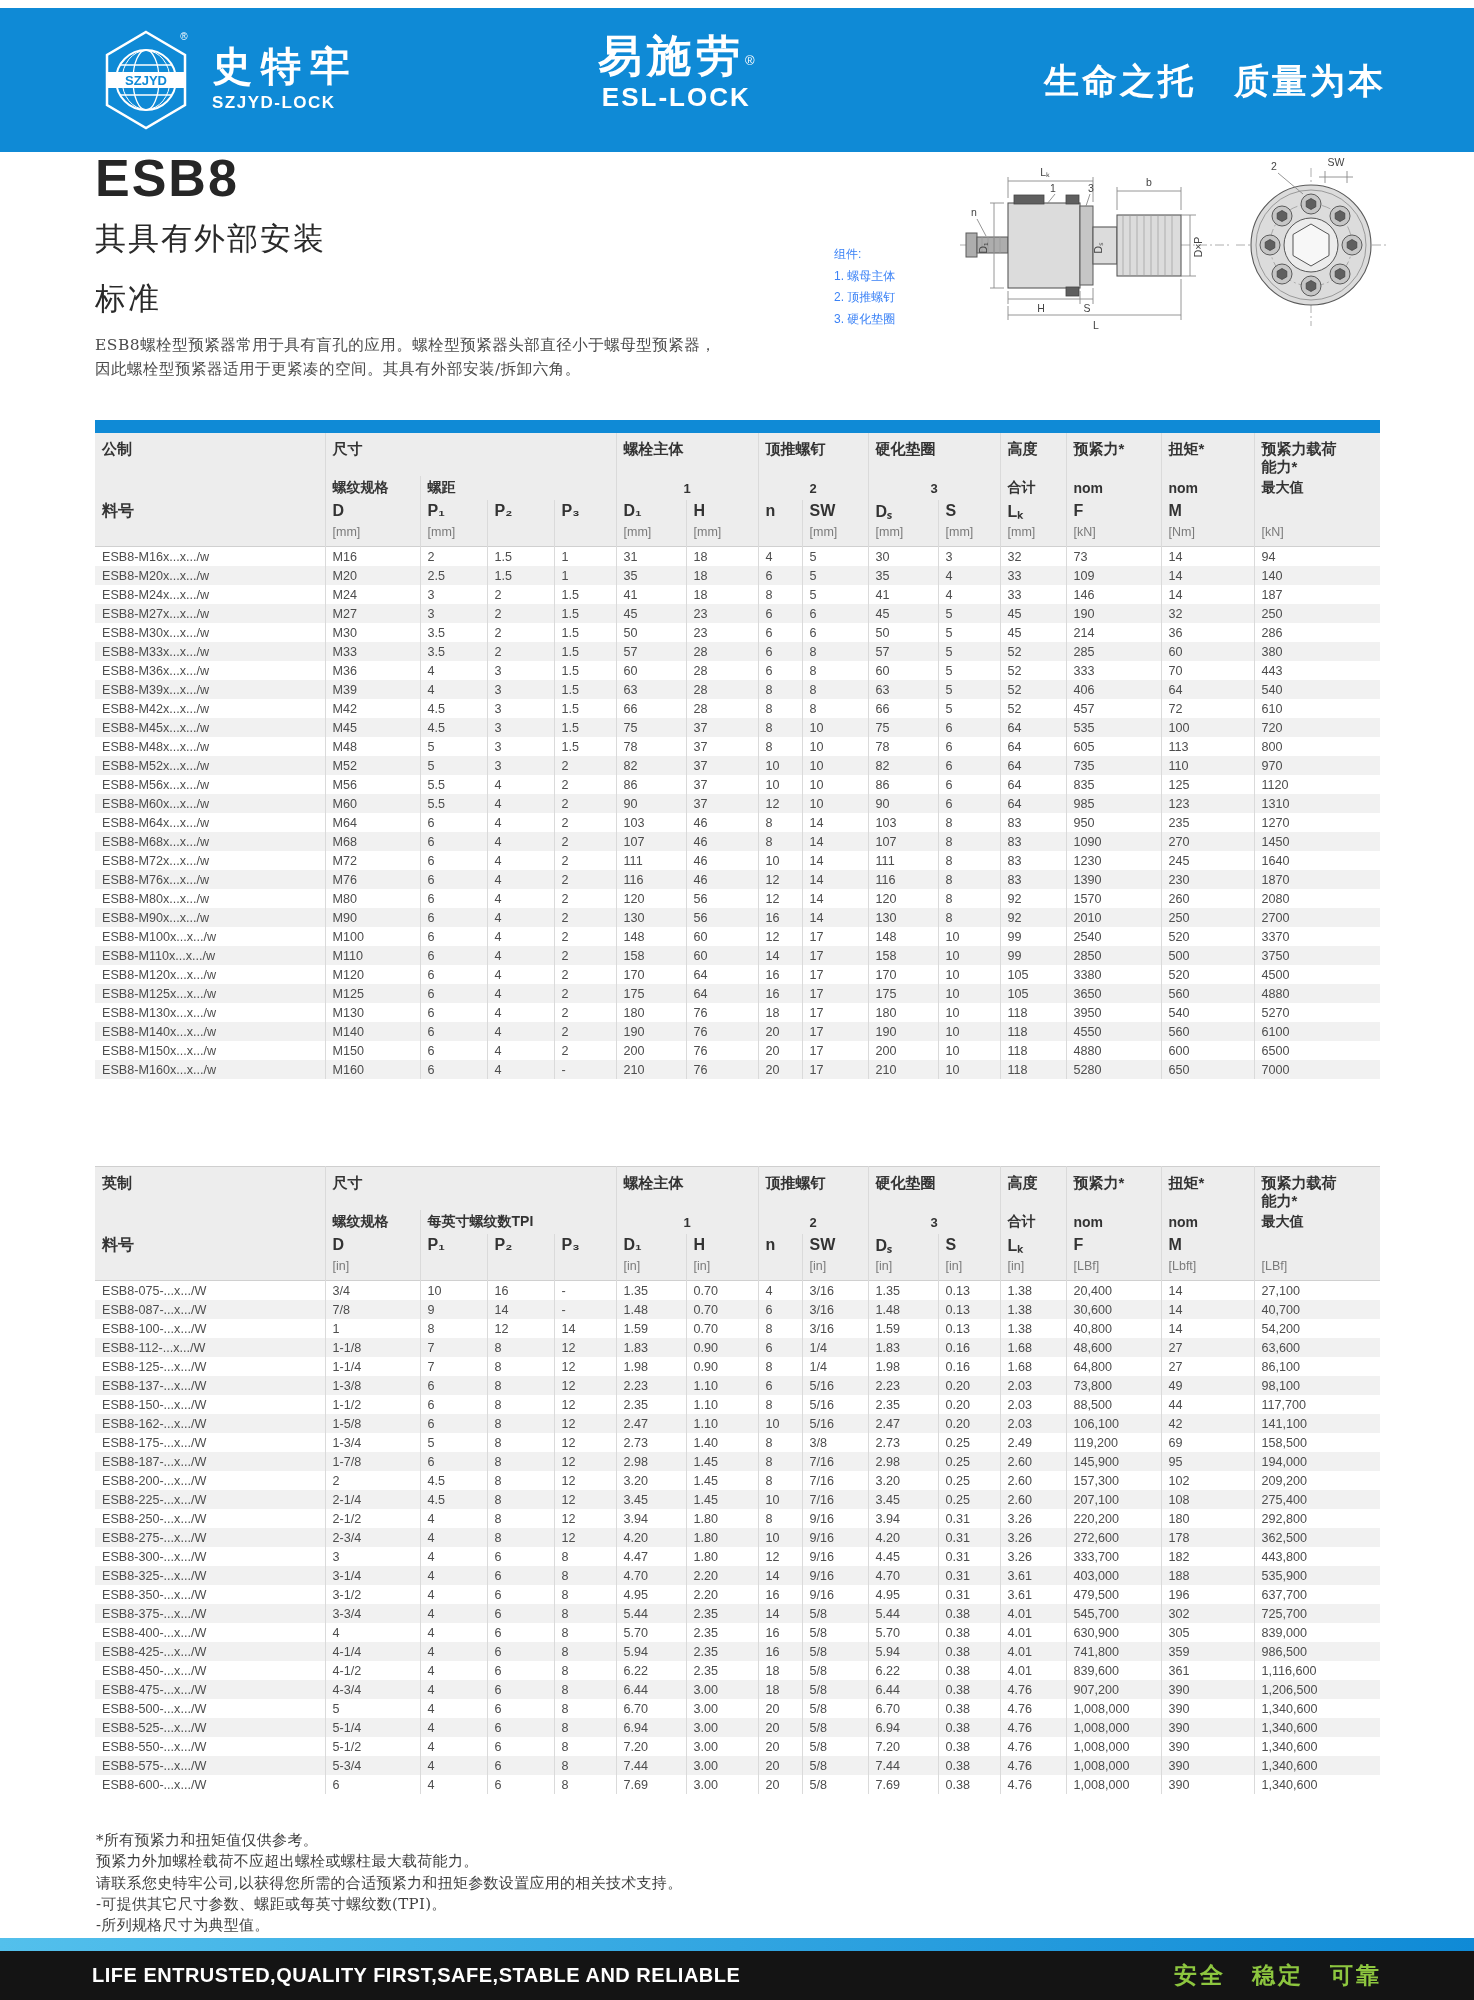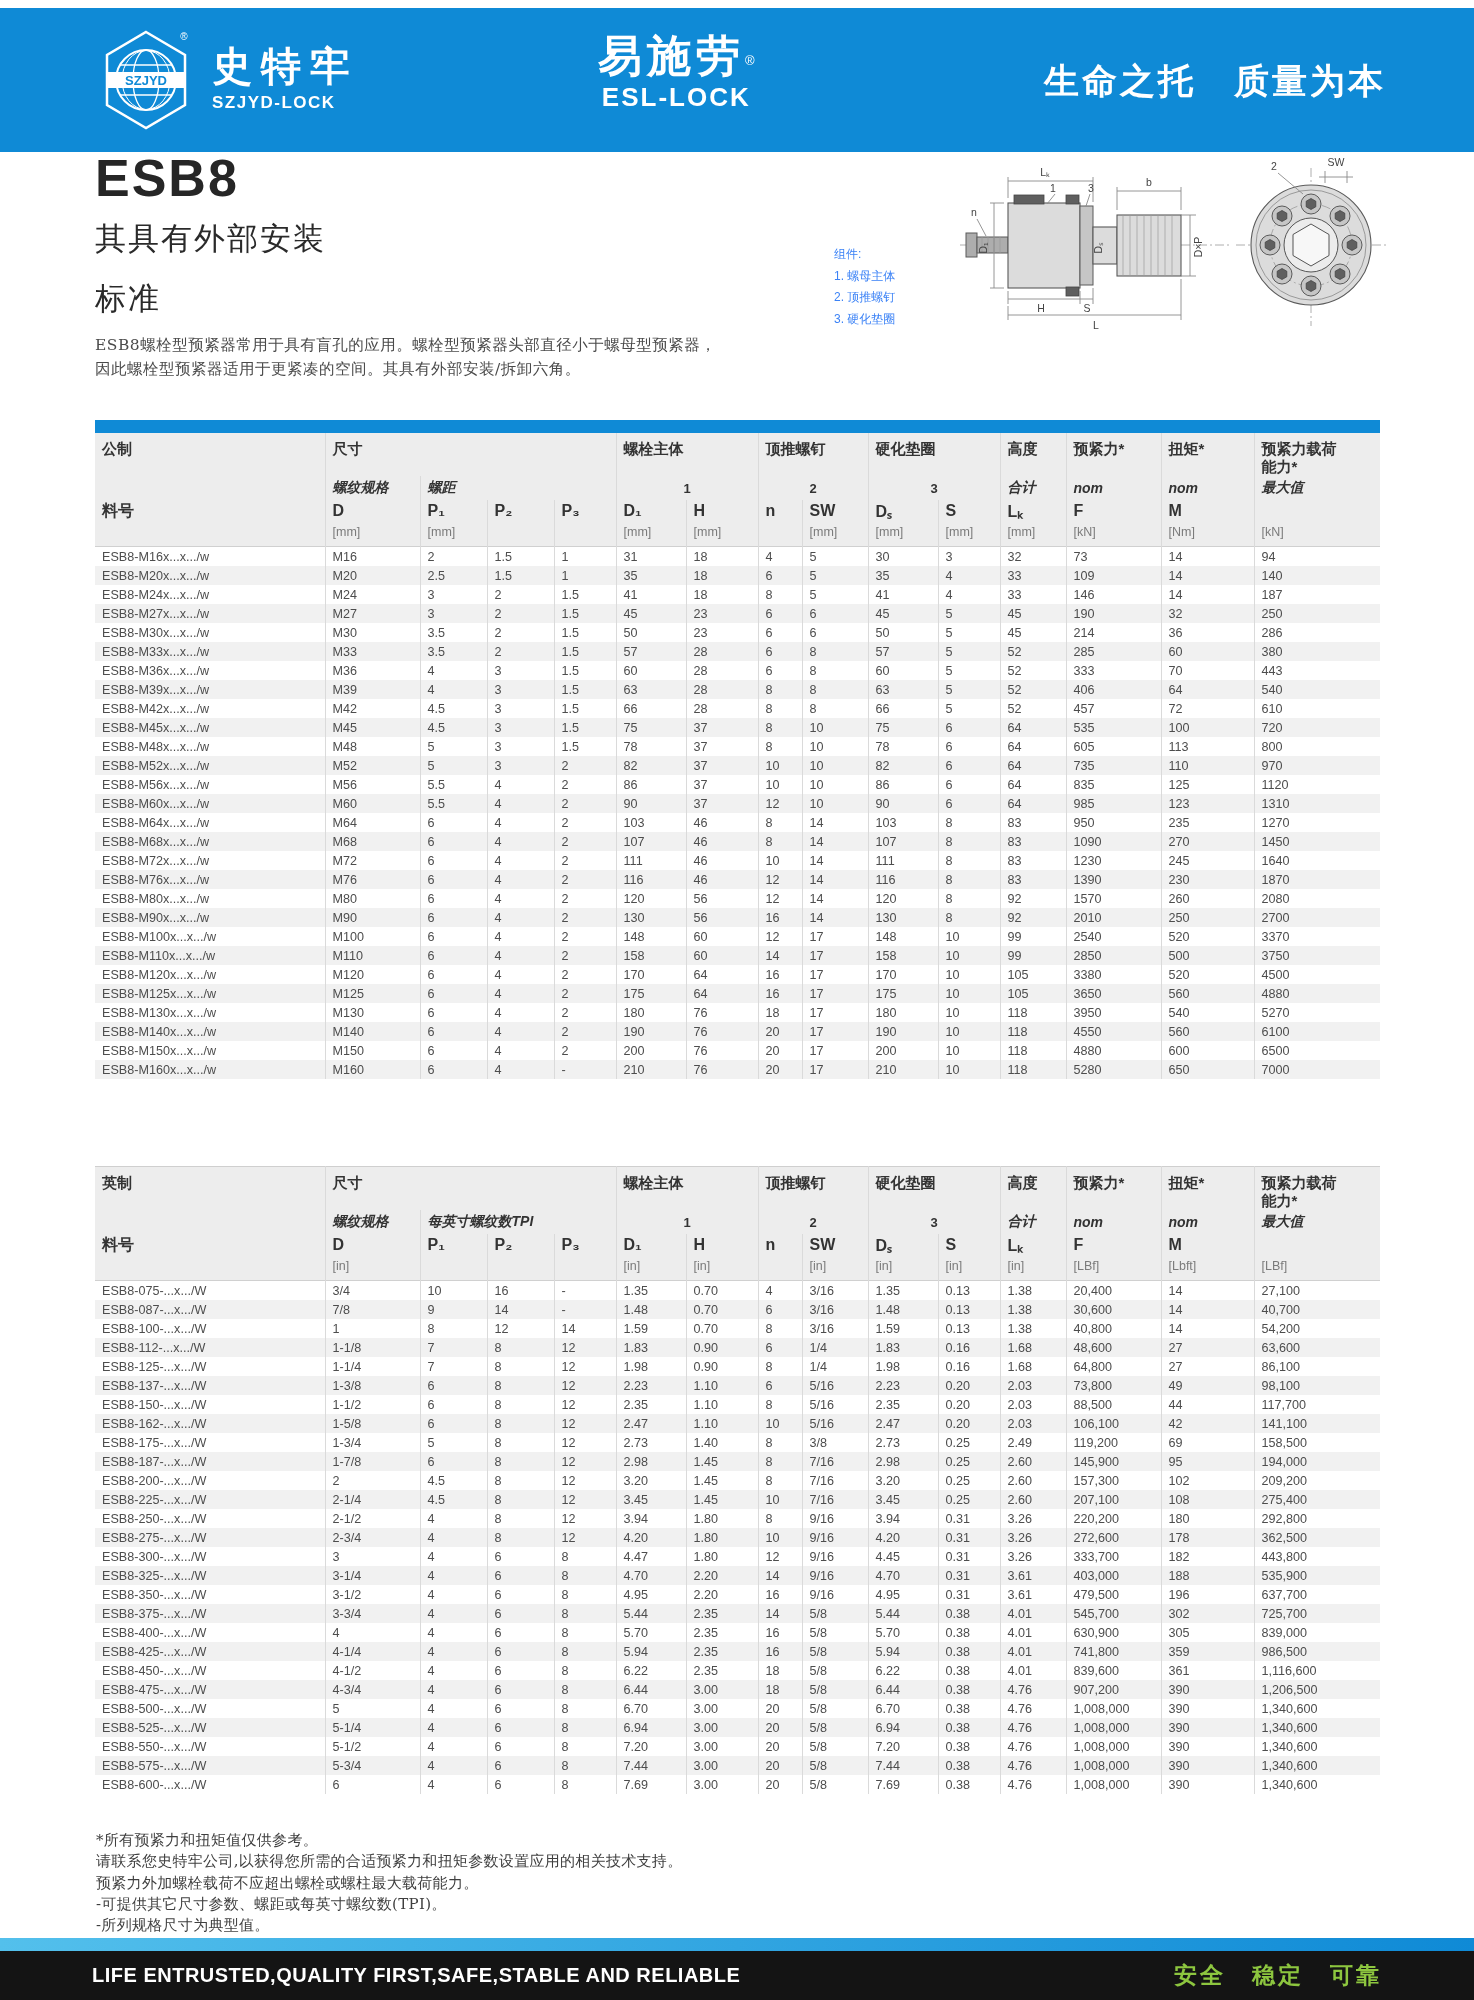--- a/index.html
+++ b/index.html
@@ -37,21 +37,21 @@
   .bluebar{position:absolute;left:95px;top:420px;width:1285px;height:13px;background:#0f8ad6;}
   .metric-wrap{position:absolute;left:95px;top:433px;}
   .imperial-wrap{position:absolute;left:95px;top:1166px;}
   table.tbl{border-collapse:collapse;table-layout:fixed;width:1285px;}
   .imperial-wrap table.tbl{border-top:1px solid #cfcfcf;}
   .tbl th,.tbl td{border-left:1px solid #dadada;padding:0 7px;text-align:left;font-weight:normal;overflow:hidden;}
   .tbl th:first-child,.tbl td:first-child{border-left:none;}
   .tbl thead th{background:#ededed;}
   .tbl thead{border-bottom:1px solid #d0d0d0;}
   th.grp{font-size:15px;font-weight:bold;color:#333;height:34px;vertical-align:top;padding-top:7px;white-space:pre-line;line-height:1.2;}
-  th.sub{font-size:14px;font-weight:bold;color:#333;height:24px;font-style:italic;}
+  th.sub{font-size:14px;font-weight:bold;color:#333;height:24px;}
   th.num{font-size:13px;font-weight:bold;color:#333;height:24px;text-align:center;}
   th.sym{font-size:16px;font-weight:bold;color:#333;height:20px;}
   th.unit{font-size:12.5px;font-weight:normal;color:#7b7b7b;height:20px;padding-bottom:4px;}
   .tbl tbody td{font-size:12.6px;color:#4d4d4d;height:19px;white-space:nowrap;}
   .tbl tbody tr:nth-child(even){background:#f1f1f1;}
   
   .notes{position:absolute;left:96px;top:1830px;width:1250px;font-family:"DejaVu Serif",serif;
          font-size:15px;color:#3f3f3f;line-height:1.42;letter-spacing:0.3px;}
   .footstrip{position:absolute;left:0;top:1938px;width:1474px;height:13px;
              background:linear-gradient(90deg,#53c0ec,#0f8ad6);}
@@ -1313,22 +1313,22 @@
             <td>1,008,000</td>
             <td>390</td>
             <td>1,340,600</td>
           </tr>
         </tbody>
     </table>
   </div>
 
   <div class="notes">
       <div>*所有预紧力和扭矩值仅供参考。</div>
+      <div>预紧力外加螺栓载荷不应超出螺栓或螺柱最大载荷能力。</div>
       <div>请联系您史特牢公司,以获得您所需的合适预紧力和扭矩参数设置应用的相关技术支持。</div>
-      <div>预紧力外加螺栓载荷不应超出螺栓或螺柱最大载荷能力。</div>
       <div>-可提供其它尺寸参数、螺距或每英寸螺纹数(TPI)。</div>
       <div>-所列规格尺寸为典型值。</div>
     </div>
 
   <div class="footstrip"></div>
   <div class="footbar">
     <div class="foot-en">LIFE ENTRUSTED,QUALITY FIRST,SAFE,STABLE AND RELIABLE</div>
     <div class="foot-cn">安全　稳定　可靠</div>
   </div>
 

